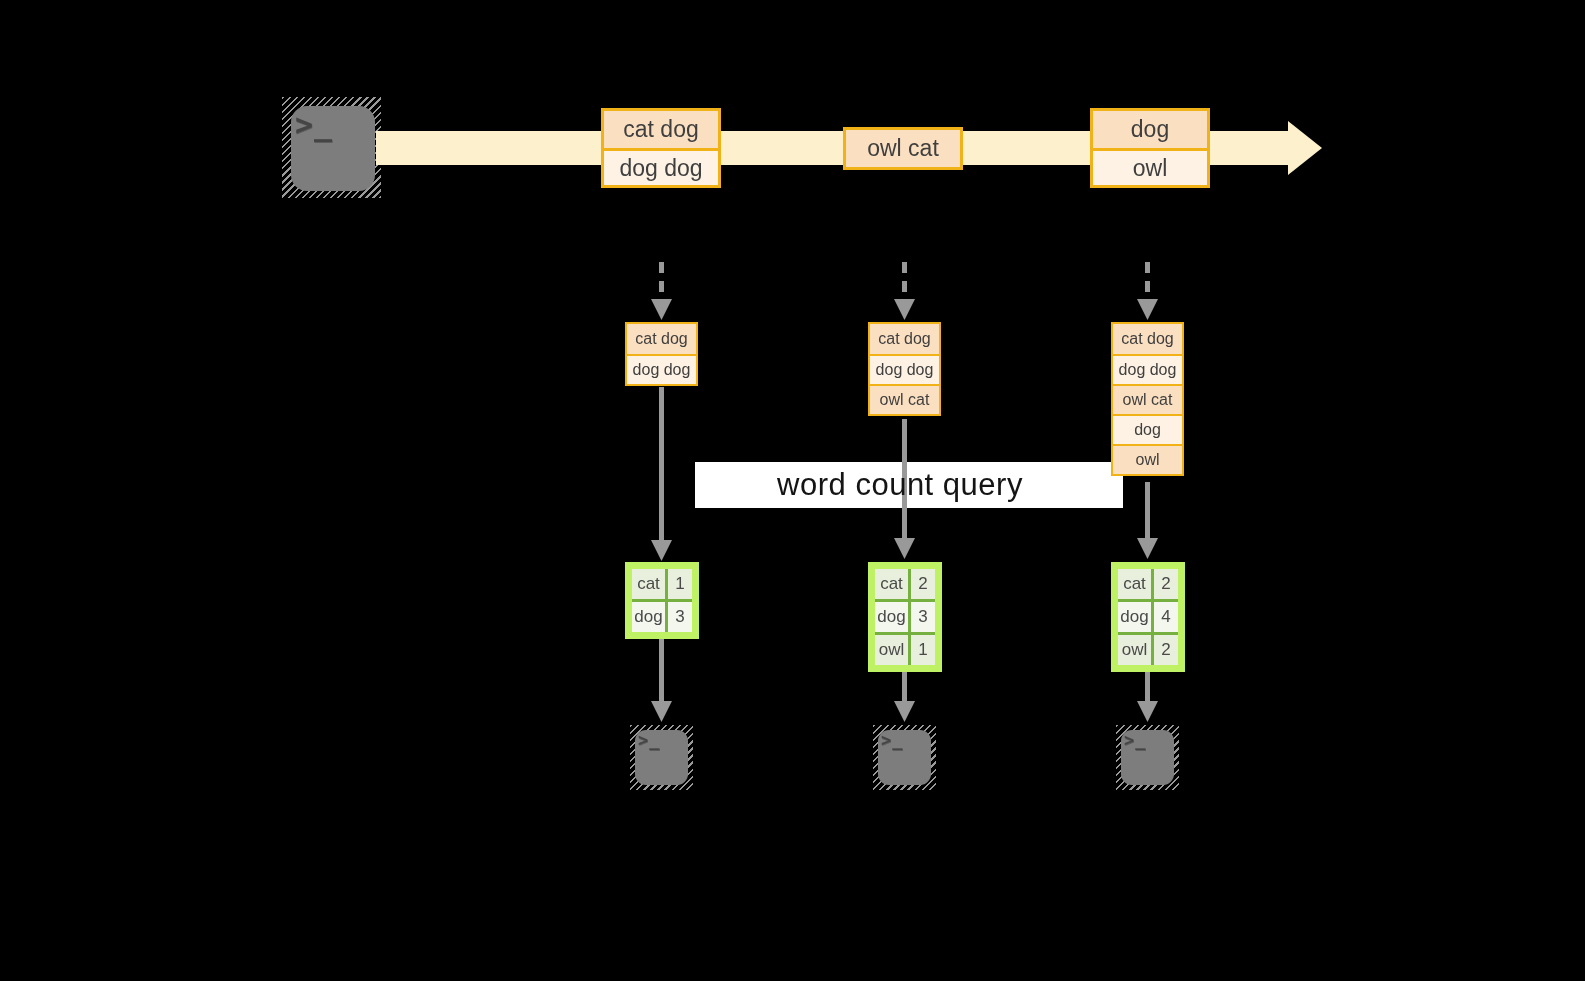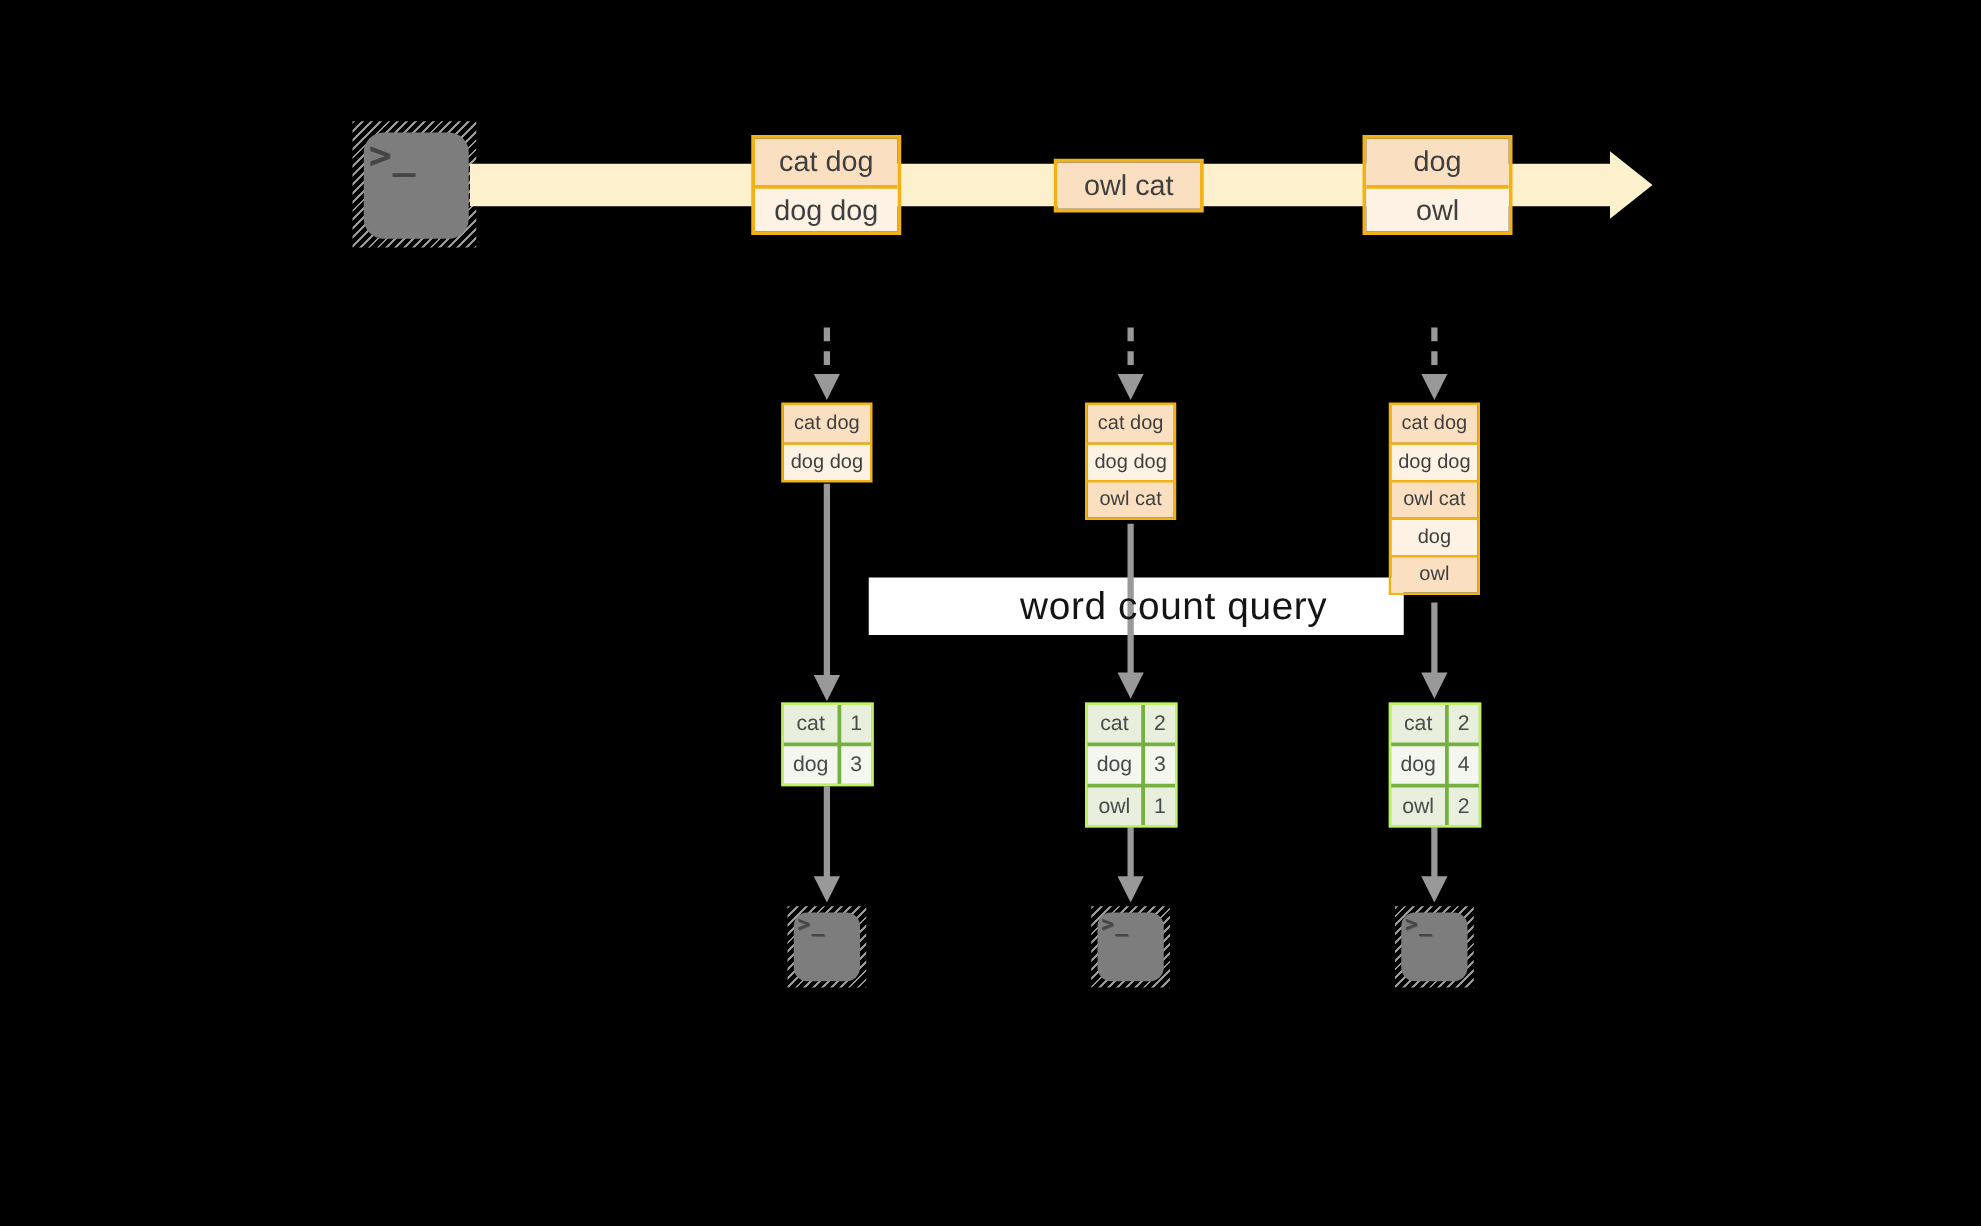--- a/index.html
+++ b/index.html
@@ -56,27 +56,27 @@
   }
   .stack-row + .stack-row { border-top:2px solid #f0b217; }
   .stack-row:nth-child(even) { background:#fdf2e3; }
   .stack-1 { left:625px; top:322px; }
   .stack-2 { left:868px; top:322px; }
   .stack-3 { left:1111px; top:322px; }
 
   
   .query-band { position:absolute; left:695px; top:462px; width:428px; height:46px; background:#ffffff; z-index:1; }
   .query-label {
-    position:absolute; left:725px; top:462px; width:428px; height:46px; z-index:3;
+    position:absolute; left:686px; top:462px; width:428px; height:46px; z-index:3;
     display:flex; align-items:center; justify-content:center;
     font-size:31px; color:#141414; letter-spacing:0.5px;
   }
 
   
-  .wc-table { position:absolute; width:74px; border:2px solid #bef264; background:#76b041; z-index:4; }
+  .wc-table { position:absolute; width:74px; border:7px solid #bef264; background:#76b041; z-index:4; }
   .wc-row { display:flex; height:30px; }
   .wc-row + .wc-row { margin-top:3px; }
   .wc-word {
     flex:1 1 auto; display:flex; align-items:center; justify-content:center;
     font-size:17px; color:#4a4a4a; background:#e8efdc;
   }
   .wc-count {
     flex:0 0 24px; margin-left:3px; display:flex; align-items:center; justify-content:center;
     font-size:17px; color:#4a4a4a; background:#e8efdc;
   }

